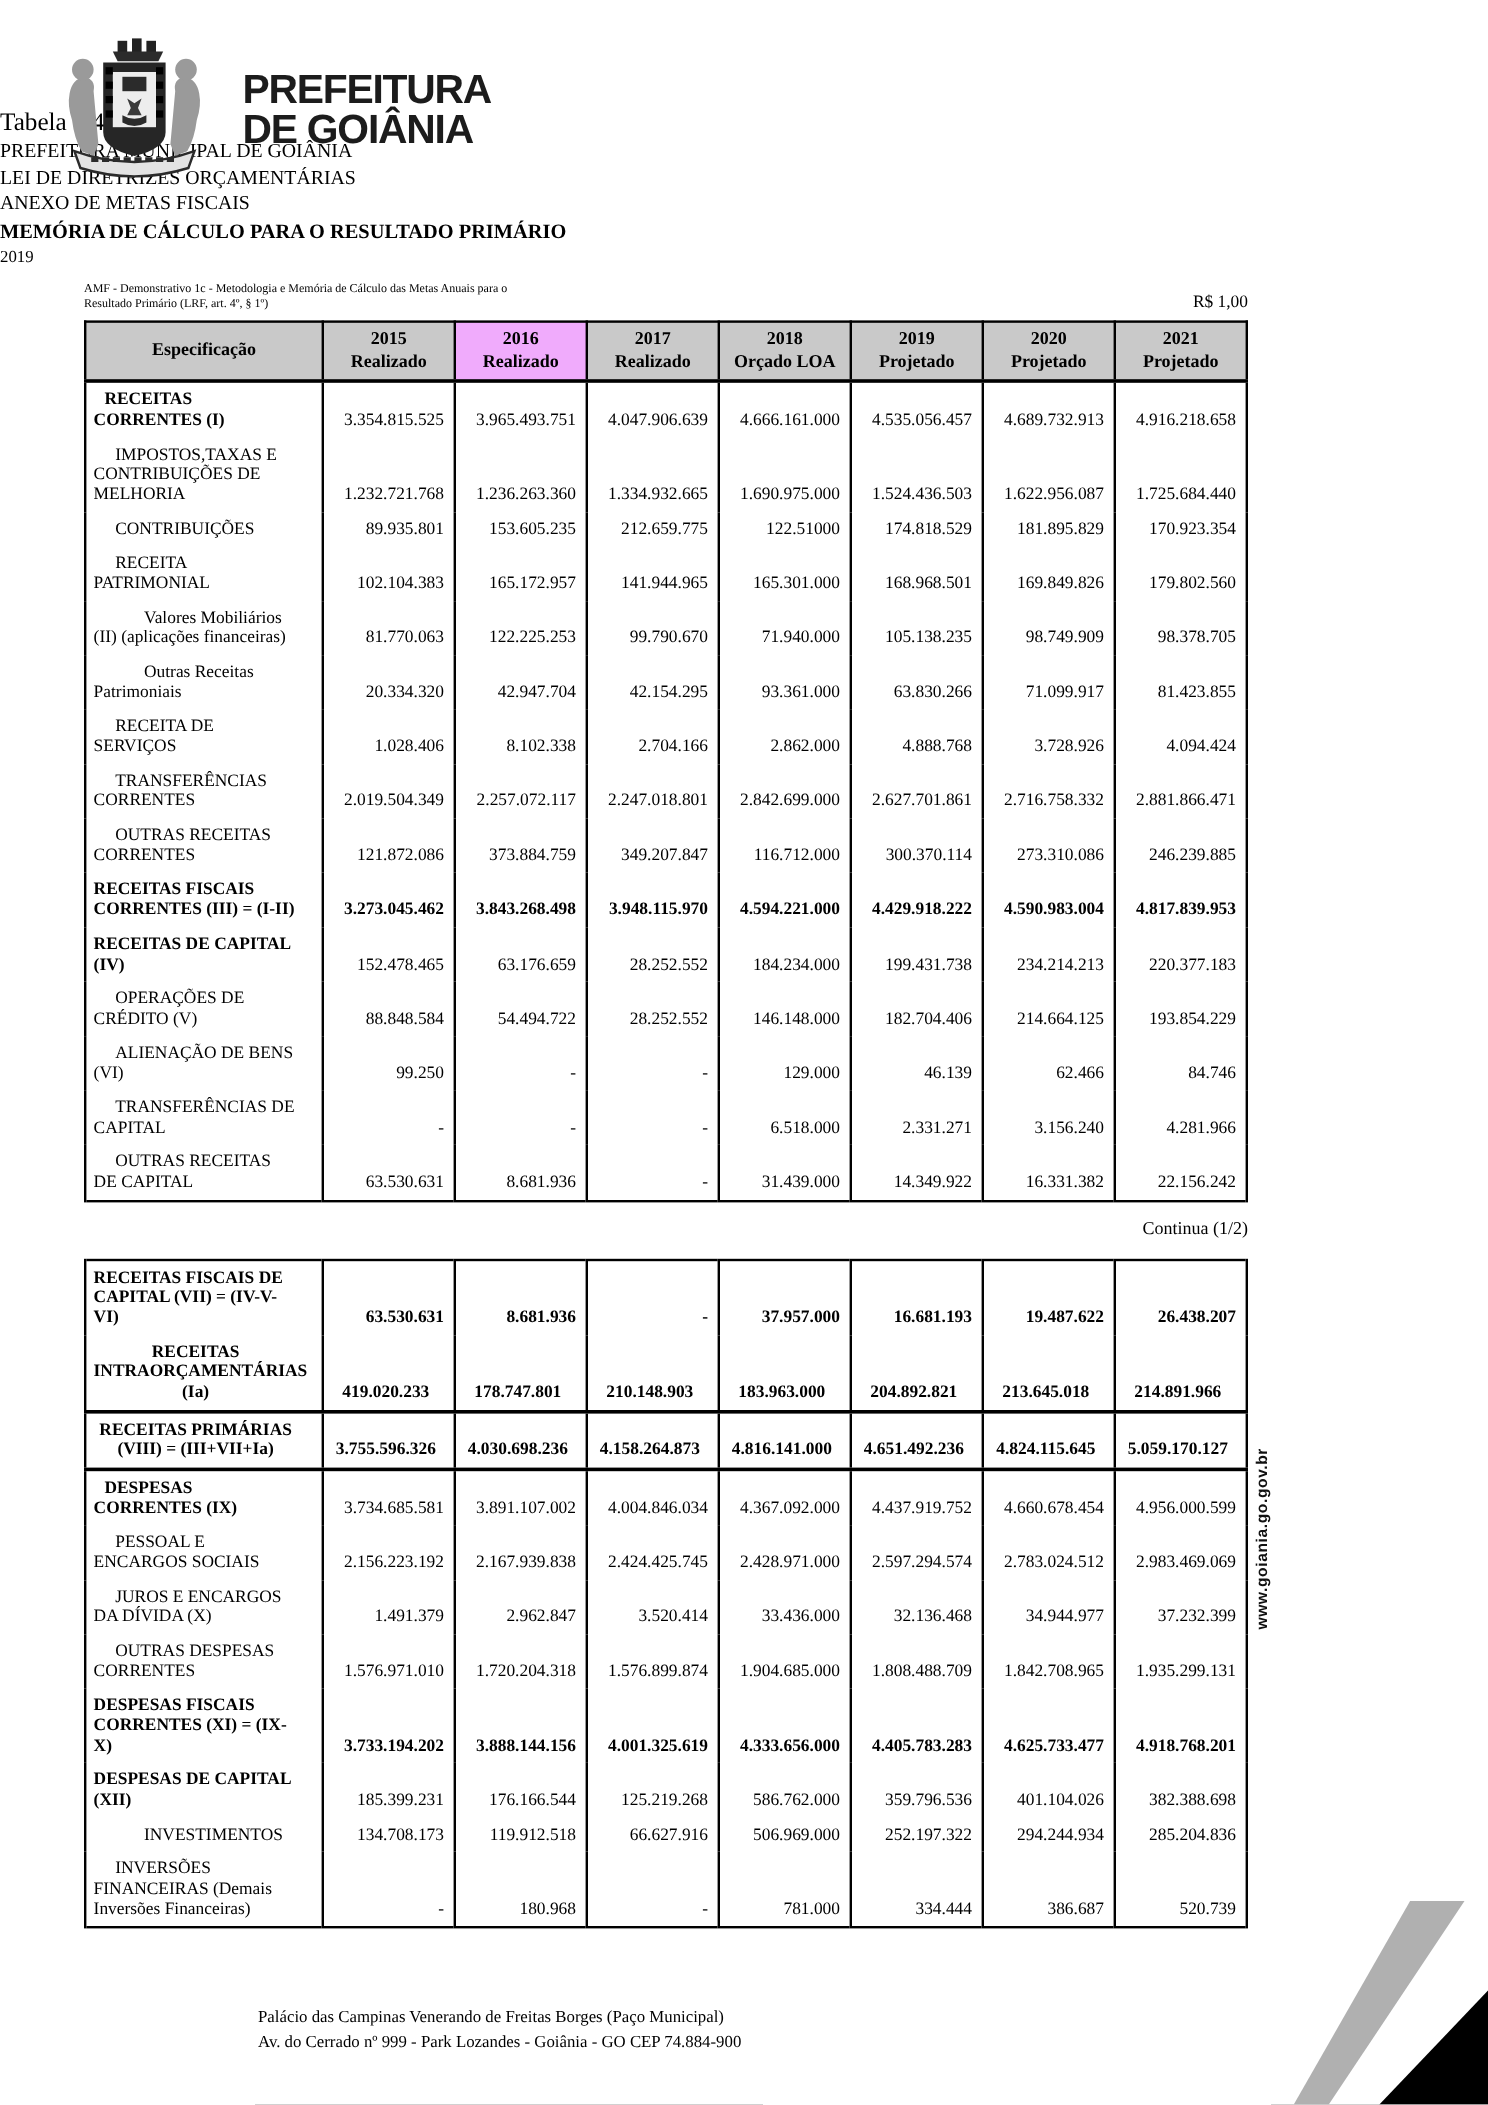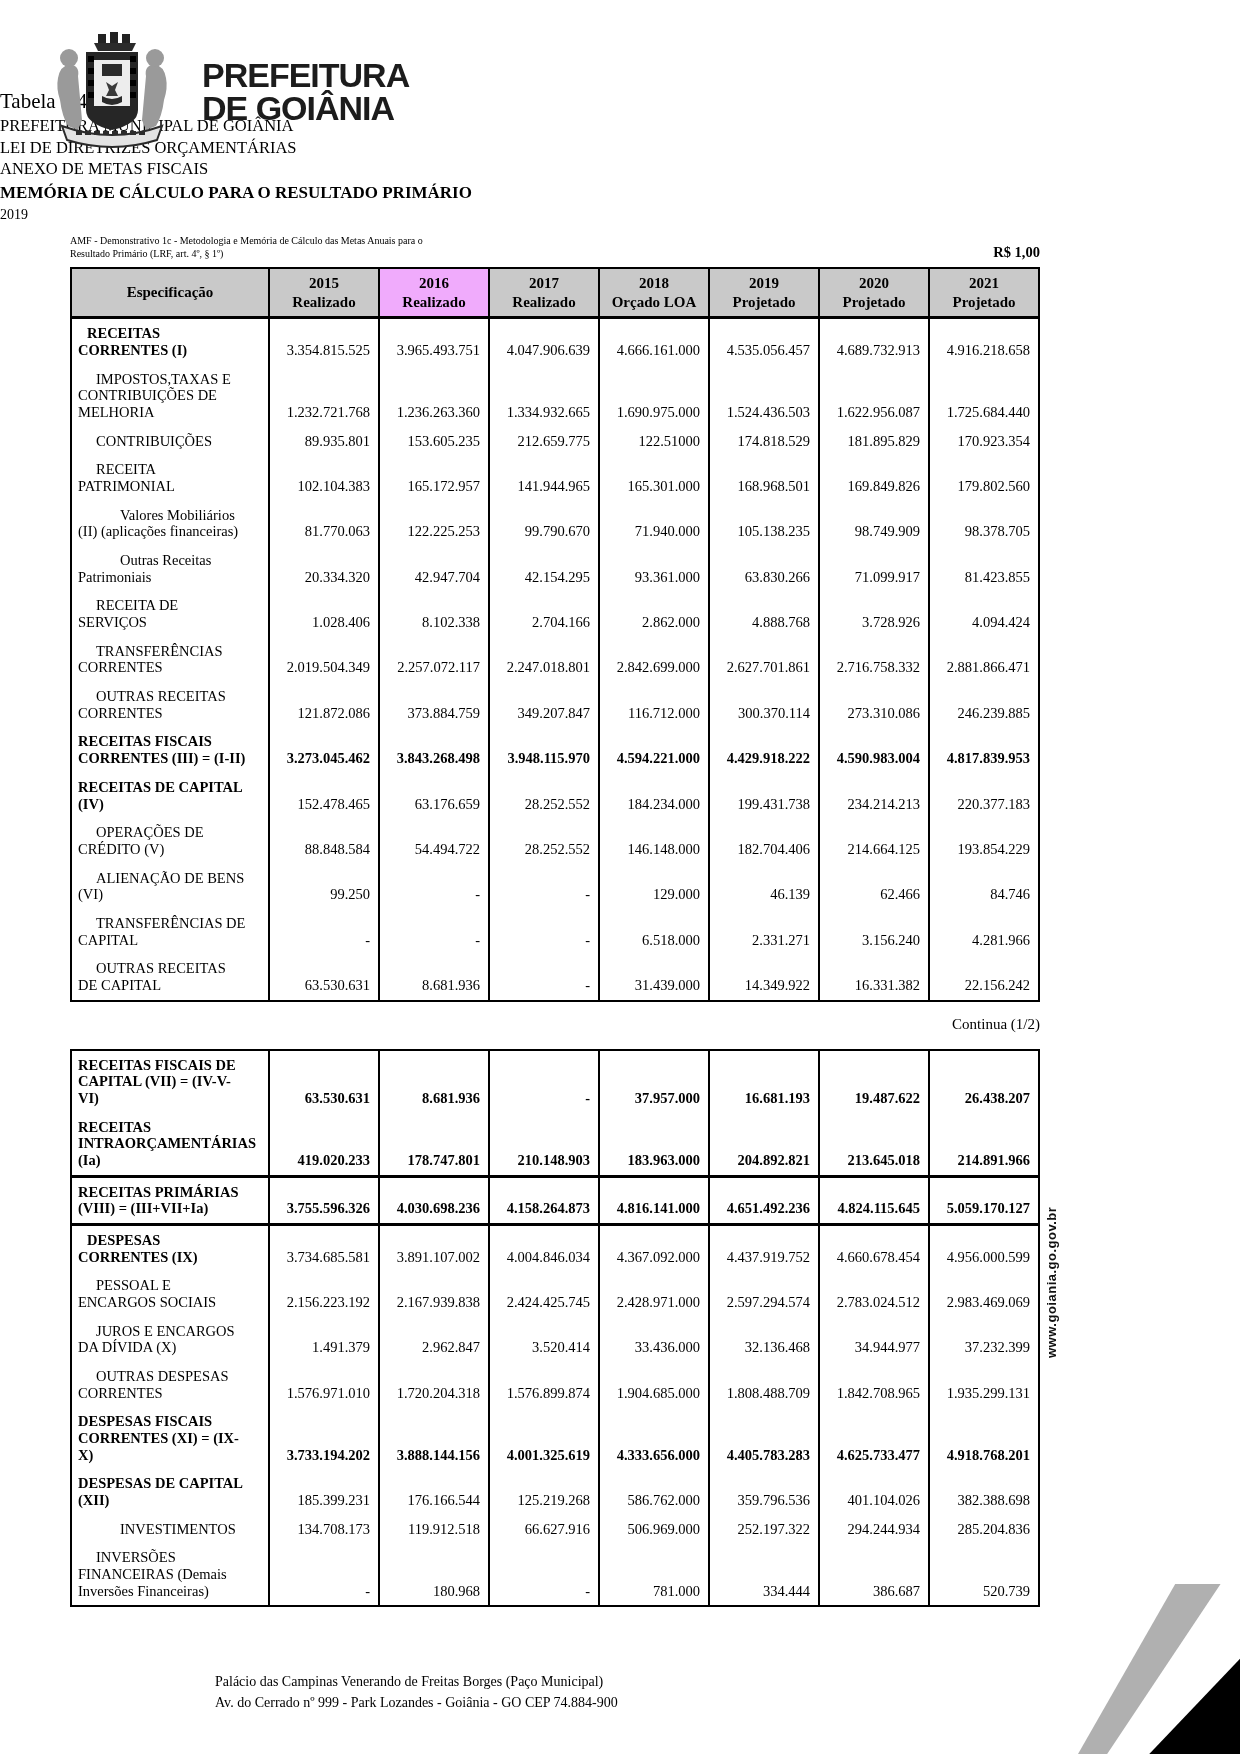--- a/index.html
+++ b/index.html
@@ -15,37 +15,37 @@
     font-size:34px;line-height:.98;letter-spacing:-1px;color:#1c1c1c;}
   
   .titles{padding-top:88px;text-align:left;line-height:1.3;}
   .t-num{font-size:21px;}
   .t-l{font-size:16.5px;}
   .t-main{font-size:17px;font-weight:bold;margin-top:2px;}
   .t-year{font-size:14px;margin-top:2px;}
   
   .amf{margin:10px 200px 0 70px;width:970px;display:flex;justify-content:space-between;align-items:flex-end;}
   .amf-left{font-weight:normal;font-size:10px;line-height:1.35;}
-  .amf-cur{font-weight:bold;font-size:14.5px;white-space:nowrap;}
+  .amf-cur{font-weight:normal;font-size:14.5px;white-space:nowrap;}
   
   .content{margin-left:70px;width:970px;}
   table.t{table-layout:fixed;width:970px;border-collapse:collapse;margin-top:6px;
     font-size:14.5px;line-height:1.15;}
   table.t{border:2px solid #000;}
   col.spec{width:198px;}
   col.yr{width:110px;}
   .t thead th{
     background:#c9c9c9;border:2px solid #000;border-bottom:3px solid #000;
     font-weight:bold;font-size:15px;padding:5px 2px;vertical-align:middle;line-height:1.25;
   }
   .t td{border-left:2px solid #000;border-right:2px solid #000;padding:6px 3px;}
   .t td.lbl{vertical-align:middle;padding-left:6px;padding-right:20px;}
   .t td.num{text-align:right;vertical-align:bottom;padding-right:8px;white-space:nowrap;}
   .t .b{font-weight:bold;}
-  .t tr.sep td{border-bottom:3px solid #000;}
+  .t tr.sep td{border-bottom:3px solid #000;text-align:center;}
   .continua{text-align:right;font-size:15px;margin:14px 0 16px 0;}
   
   .footer{margin:64px 0 0 145px;font-size:14px;line-height:1.5;}
   
   .site-vertical{
     position:absolute;left:1044px;top:1185px;height:195px;
     writing-mode:vertical-rl;transform:rotate(180deg);
     font-family:"Liberation Sans",sans-serif;font-weight:bold;font-size:13px;
     letter-spacing:.5px;color:#111;text-align:center;
   }

